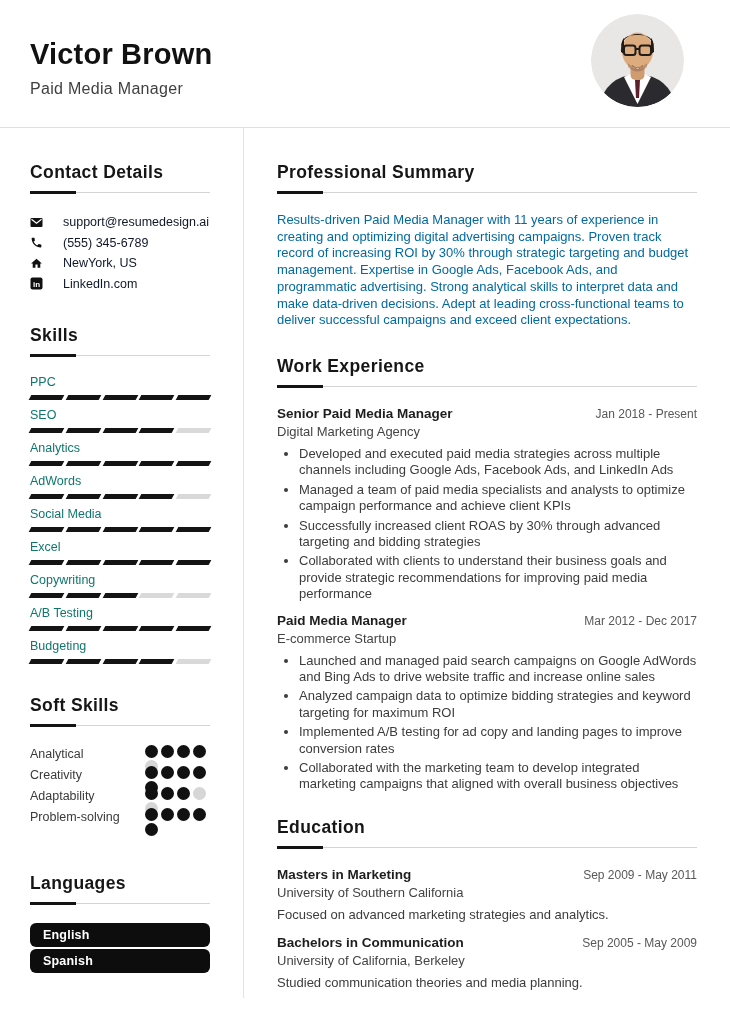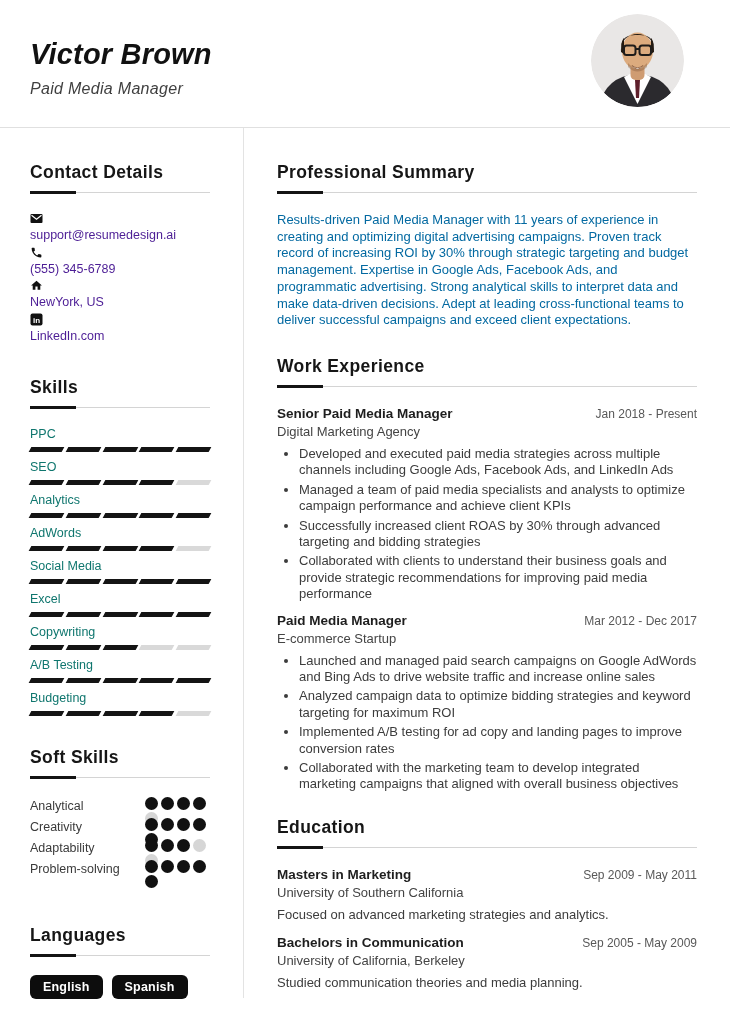--- a/index.html
+++ b/index.html
@@ -2,52 +2,52 @@
 <html><head>
 <meta charset="utf-8">
 <style>
   * { margin:0; padding:0; box-sizing:border-box; }
   html,body { background:#ffffff; }
   .page {
     width:730px; height:1024px; background:#fff; overflow:hidden;
     font-family:"Liberation Sans", sans-serif; color:#3c3c3c; position:relative;
   }
   
-  .header { height:128px; padding:38px 46px 0 30px; border-bottom:1px solid #e0e0e0; position:relative;font-style:italic; }
+  .header { height:128px; padding:38px 46px 0 30px; border-bottom:1px solid #e0e0e0; position:relative; }
   .name { font-size:29px; font-weight:700; color:#111; letter-spacing:.2px; }
   .job-title-sub { font-size:16px; color:#3f3f3f; margin-top:9px; letter-spacing:.3px; }
   .photo { position:absolute; top:14px; right:46px; width:93px; height:93px; border-radius:50%; overflow:hidden; }
   
   .content { display:flex; height:870px; }
   .col-left { width:244px; border-right:1px solid #e3e3e3; padding:34px 33px 0 30px; }
   .col-right { flex:1; padding:34px 33px 0 33px; }
   
   .sec-head { position:relative; border-bottom:1px solid #d4d4d4; padding-bottom:9px; margin-bottom:19px; }
   .sec-head h2 { font-size:17.5px; font-weight:700; color:#161616; letter-spacing:.4px; }
   .accent-bar { position:absolute; left:0; bottom:-2px; width:46px; height:3px; background:#141414; }
   
   .section { margin-bottom:31px; }
-  .contact-row { display:flex; line-height:20.5px; font-size:12.5px; color:#4c1d95;flex-direction:column; }
+  .contact-row { display:flex; align-items:center; line-height:20.5px; font-size:12.5px; color:#0f172a; }
   .contact-row .cicon { width:13px; height:13px; margin-right:20px; flex:none; display:inline-flex; }
   
   .skill { margin-bottom:8px; }
   .skill-label { font-size:12.5px; color:#0f766e; line-height:15px; }
   .bar { display:flex; gap:4px; height:5px; margin-top:5px; }
   .bar .seg { flex:1; transform:skewX(-28deg); }
   .bar .seg.filled { background:#141414; }
   .bar .seg.empty  { background:#d9d9d9; }
   
   .ss-row { display:flex; height:21px; align-items:flex-start; }
   .ss-label { width:120px; font-size:12.5px; color:#3a3a3a; line-height:19px; }
   .ss-dots { width:68px; line-height:15px; font-size:0; }
   .ss-dots .dot { display:inline-block; width:13px; height:13px; border-radius:50%; margin-right:3px; vertical-align:top; }
   .ss-dots .dot.filled { background:#111; }
   .ss-dots .dot.empty  { background:#d6d6d6; }
   
-  .lang-wrap { display:flex; gap:9px; margin-top:2px; }
+  .lang-wrap { display:flex; gap:2px; margin-top:2px;flex-direction:column; }
   .lang-pill { background:#0d0d0d; color:#fff; font-size:12.5px; font-weight:700; padding:5px 13px; border-radius:6px; letter-spacing:.2px; }
   
   .summary-text { font-size:13px; line-height:16.7px; color:#0369a1; }
   .job { margin-bottom:7px; }
   .job-head, .edu-head { display:flex; justify-content:space-between; align-items:baseline;text-align:right; }
   .job-name, .edu-degree { font-size:13.5px; font-weight:700; color:#1e1e1e; }
   .job-dates, .edu-dates { font-size:12px; color:#585858; }
   .job-company, .edu-school { font-size:13px; color:#444; margin-top:3px; }
   ul.bullets { margin:7px 0 10px 0; padding-left:22px; }
   ul.bullets li { font-size:13px; line-height:16.4px; color:#3c3c3c; margin-bottom:3px; }

